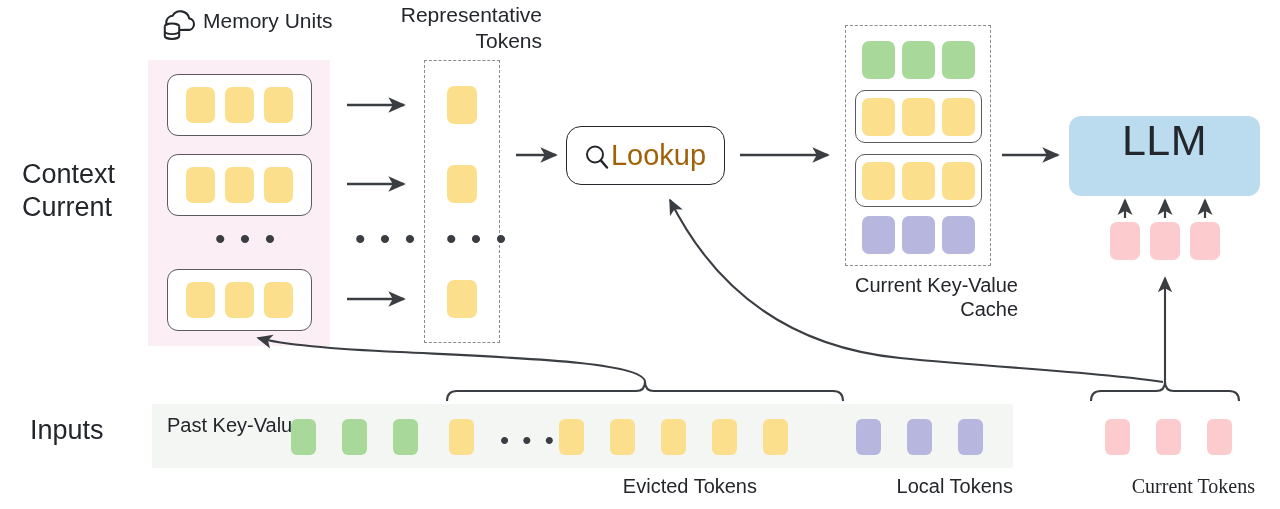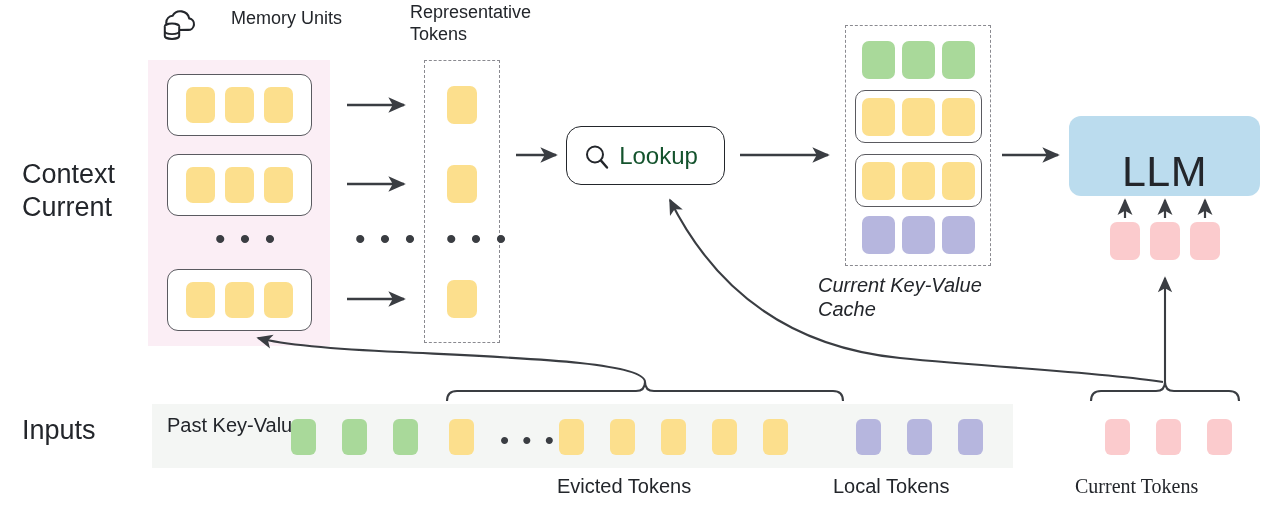--- a/index.html
+++ b/index.html
@@ -22,23 +22,23 @@
   .abs { position: absolute; }
 
   
   .label {
     position: absolute;
     color: #23262b;
     line-height: 1.22;
     white-space: pre-line;
   }
   .label-lg { font-size: 27px; }
-  .label-md { font-size: 18px; margin-left: 28px; }
+  .label-md { font-size: 21px; }
   .label-sm { font-size: 20px; }
-  .center { text-align: left; }
+  .center { text-align: right; }
 
   
   #ctx-memory-bg {
     left: 148px; top: 60px;
     width: 182px; height: 286px;
     background: #fbeef5;
   }
 
   
   .memory-unit {
@@ -97,21 +97,21 @@
     width: 159px; height: 59px;
     border: 1.7px solid #23262b;
     border-radius: 15px;
     box-sizing: border-box;
     background: #ffffff;
     display: flex;
     align-items: center;
     justify-content: center;
     gap: 7px;
   }
-  #lookup-box .lookup-text { font-size: 24px; color: #14532d; }
+  #lookup-box .lookup-text { font-size: 29px; color: #a16207; }
 
   
   #kv-dashed {
     left: 845px; top: 25px;
     width: 146px; height: 241px;
     border: 1.6px dashed #8a8a90;
     box-sizing: border-box;
   }
   .kv-row {
     position: absolute;
@@ -137,21 +137,21 @@
     gap: 7px;
   }
 
   
   #llm-box {
     left: 1069px; top: 116px;
     width: 191px; height: 80px;
     background: #bbdcee;
     border-radius: 12px;
     display: flex;
-    align-items: flex-end;
+    align-items: flex-start;
     justify-content: center;
   }
   #llm-box .llm-text {
     font-size: 43px;
     color: #23262b;
     letter-spacing: 0.5px;
   }
   .llm-in-tok {
     position: absolute;
     top: 222px;
@@ -188,21 +188,21 @@
 </head>
 <body>
 
 <div id="canvas">
 
   <div class="abs" id="ctx-memory-bg"></div>
 
   <div class="label label-lg" style="left:22px; top:158px;">Context
 Current</div>
 
-  <div class="label label-lg" style="left:22px; top:414px;">Inputs</div>
+  <div class="label label-lg" style="left:30px; top:414px;">Inputs</div>
 
   <div class="abs" style="left:159px; top:6px; width:40px; height:40px;">
     <svg width="40" height="40" viewBox="0 0 40 40">
       <path d="M13 24 a7.2 7.2 0 0 1 0.6 -14.2 a9 9 0 0 1 16.6 2.6 a5.8 5.8 0 0 1 -1.4 11.5 L18 24" fill="none" stroke="#23262b" stroke-width="2.1" stroke-linecap="round"></path>
       <ellipse cx="13" cy="20.5" rx="7.2" ry="2.9" fill="#fff" stroke="#23262b" stroke-width="2"></ellipse>
       <path d="M5.8 20.5 v9.5 a7.2 2.9 0 0 0 14.4 0 v-9.5" fill="#fff" stroke="#23262b" stroke-width="2"></path>
       <path d="M5.8 25.2 a7.2 2.9 0 0 0 14.4 0" fill="none" stroke="#23262b" stroke-width="1.7"></path>
     </svg>
   </div>
   <div class="label label-md" style="left:203px; top:8px;">Memory Units</div>
@@ -264,21 +264,21 @@
     <span class="tok kv-tok tok-yellow"></span>
     <span class="tok kv-tok tok-yellow"></span>
   </div>
 
   <div class="kv-row" style="top:216px;">
     <span class="tok kv-tok tok-purple"></span>
     <span class="tok kv-tok tok-purple"></span>
     <span class="tok kv-tok tok-purple"></span>
   </div>
 
-  <div class="label label-sm center" style="left:818px; top:273px; width:200px;font-style:italic;">Current Key-Value
+  <div class="label label-sm center" style="left:818px; top:273px; width:200px;">Current Key-Value
 Cache</div>
 
   <div class="abs" id="llm-box">
     <span class="llm-text">LLM</span>
   </div>
   <div class="llm-in-tok tok-pink" style="left:1110px;"></div>
   <div class="llm-in-tok tok-pink" style="left:1150px;"></div>
   <div class="llm-in-tok tok-pink" style="left:1190px;"></div>
 
   <div class="abs" id="inputs-bar"></div>
@@ -298,21 +298,21 @@
   <div class="in-tok tok-yellow" style="left:763px;"></div>
 
   <div class="in-tok tok-purple" style="left:856px;"></div>
   <div class="in-tok tok-purple" style="left:907px;"></div>
   <div class="in-tok tok-purple" style="left:958px;"></div>
 
   <div class="in-tok tok-pink" style="left:1105px;"></div>
   <div class="in-tok tok-pink" style="left:1156px;"></div>
   <div class="in-tok tok-pink" style="left:1207px;"></div>
 
-  <div class="label label-sm center" style="left:557px; top:474px; width:180px;">Evicted Tokens</div>
+  <div class="label label-sm center" style="left:577px; top:474px; width:180px;">Evicted Tokens</div>
   <div class="label label-sm center" style="left:833px; top:474px; width:180px;">Local Tokens</div>
   <div class="label label-sm center" style="left:1075px; top:474px; width:180px;font-family:Liberation Serif, serif;">Current Tokens</div>
 
   <svg class="overlay">
     <defs>
       <marker id="ah" markerWidth="9" markerHeight="9" refX="7.2" refY="4.3" orient="auto" markerUnits="strokeWidth">
         <path d="M0.4,0.9 L8,4.3 L0.4,7.7 L2.3,4.3 Z" fill="#3a3d42"></path>
       </marker>
     </defs>
 

